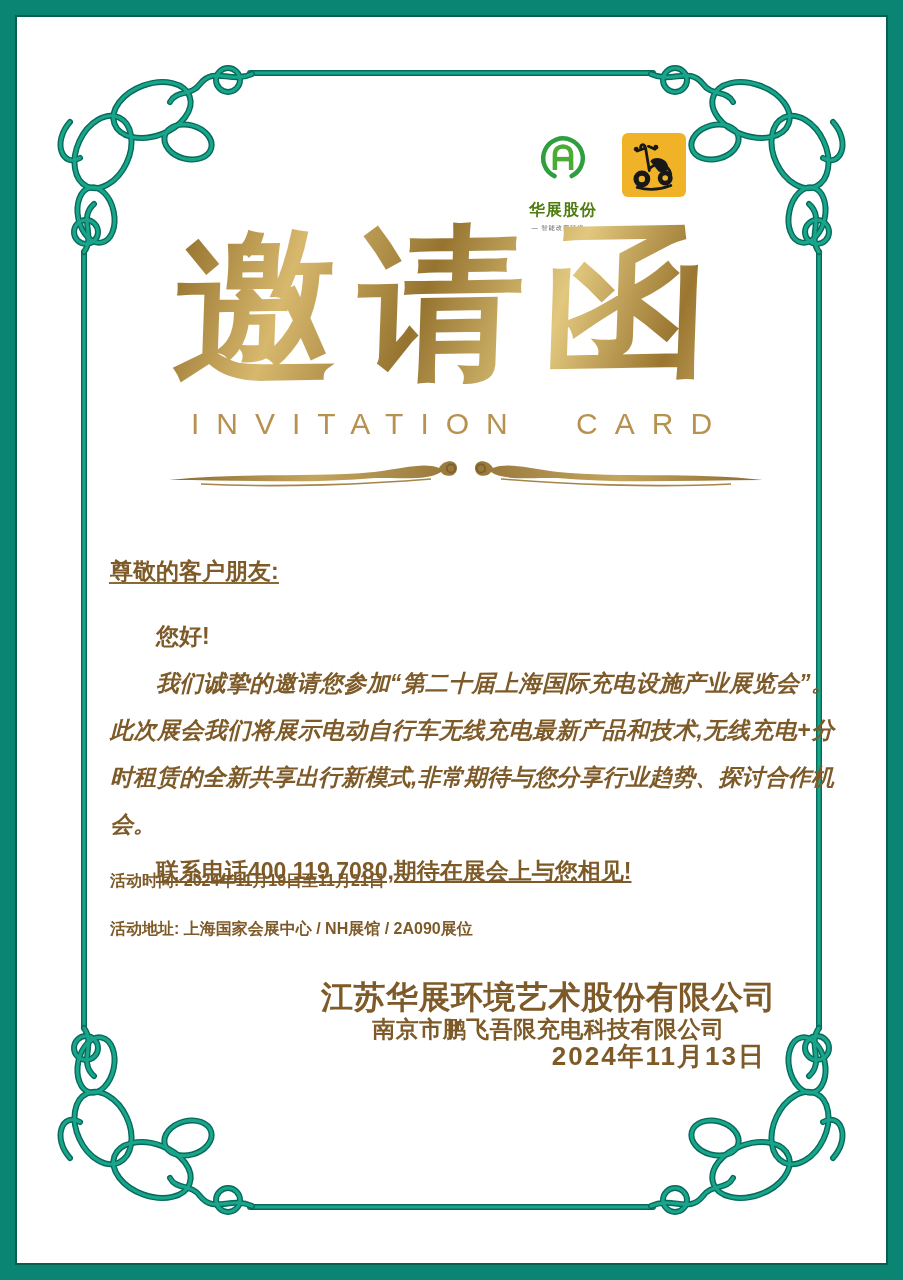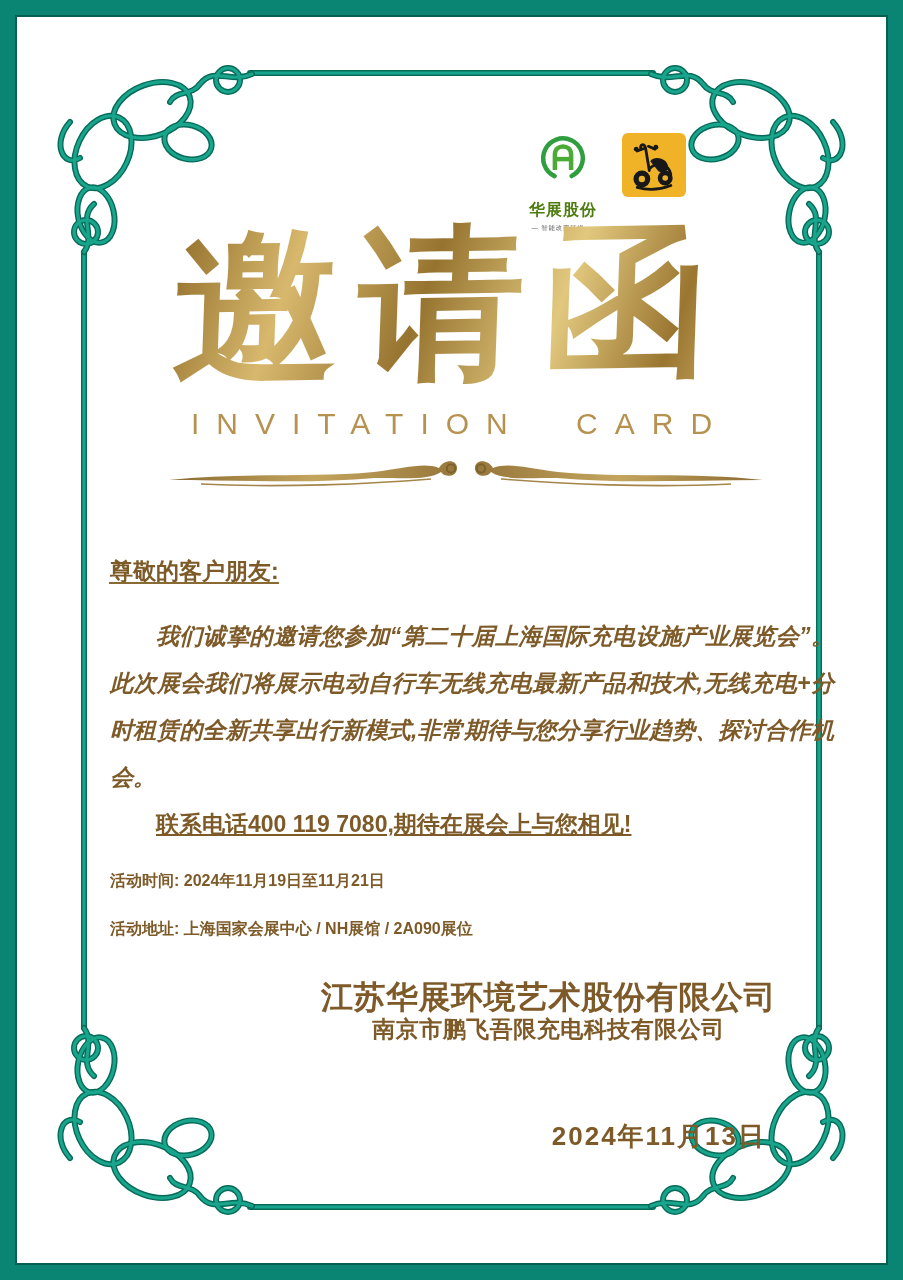--- a/index.html
+++ b/index.html
@@ -53,21 +53,21 @@
   .letter-flow{position:absolute;left:95px;top:598px;width:724px;font-size:23px;line-height:47px;}
   .letter-flow p{margin:0;}
   .p-greeting{text-indent:2em;}
   .p-main{text-align:justify;text-indent:2em;margin-top:0;font-style:italic;}
   .p-contact{text-indent:2em;text-decoration:underline;}
   .details{position:absolute;left:95px;top:842px;font-size:16px;line-height:48px;}
   .details .row{white-space:nowrap;}
   .signature{position:absolute;right:112px;top:966px;text-align:center;}
   .sig-line1{font-size:32px;line-height:33px;letter-spacing:.5px;}
   .sig-line2{font-size:23px;line-height:31px;letter-spacing:.5px;}
-  .sig-date{position:absolute;right:122px;top:1104px;font-size:26px;letter-spacing:2px;text-align:right;}
+  .sig-date{position:absolute;right:122px;top:1024px;font-size:26px;letter-spacing:2px;text-align:right;}
 </style>
 </head>
 <body>
 
 <div class="page">
 
   <svg class="frame-svg" viewBox="0 0 903 1280" aria-hidden="true">
     <defs>
       <g id="cornerShapes">
         <ellipse cx="152" cy="110" rx="40" ry="26" transform="rotate(-20 152 110)"></ellipse>
@@ -158,20 +158,21 @@
       </g>
     </defs>
     <use href="#halfScroll"></use>
     <use href="#halfScroll" transform="translate(610,0) scale(-1,1)"></use>
   </svg>
 
   <div class="salutation body-text">尊敬的客户朋友:</div>
   <div class="salut-rule"></div>
 
   <div class="letter-flow body-text">
+    <p class="p-greeting">您好!</p>
     <p class="p-main">我们诚挚的邀请您参加“第二十届上海国际充电设施产业展览会”。此次展会我们将展示电动自行车无线充电最新产品和技术,无线充电+分时租赁的全新共享出行新模式,非常期待与您分享行业趋势、探讨合作机会。</p>
     <p class="p-contact">联系电话400 119 7080,期待在展会上与您相见!</p>
   </div>
 
   <div class="details body-text">
     <div class="row">
       <span>活动时间:</span>
       <span>2024年11月19日至11月21日</span>
     </div>
     <div class="row">

